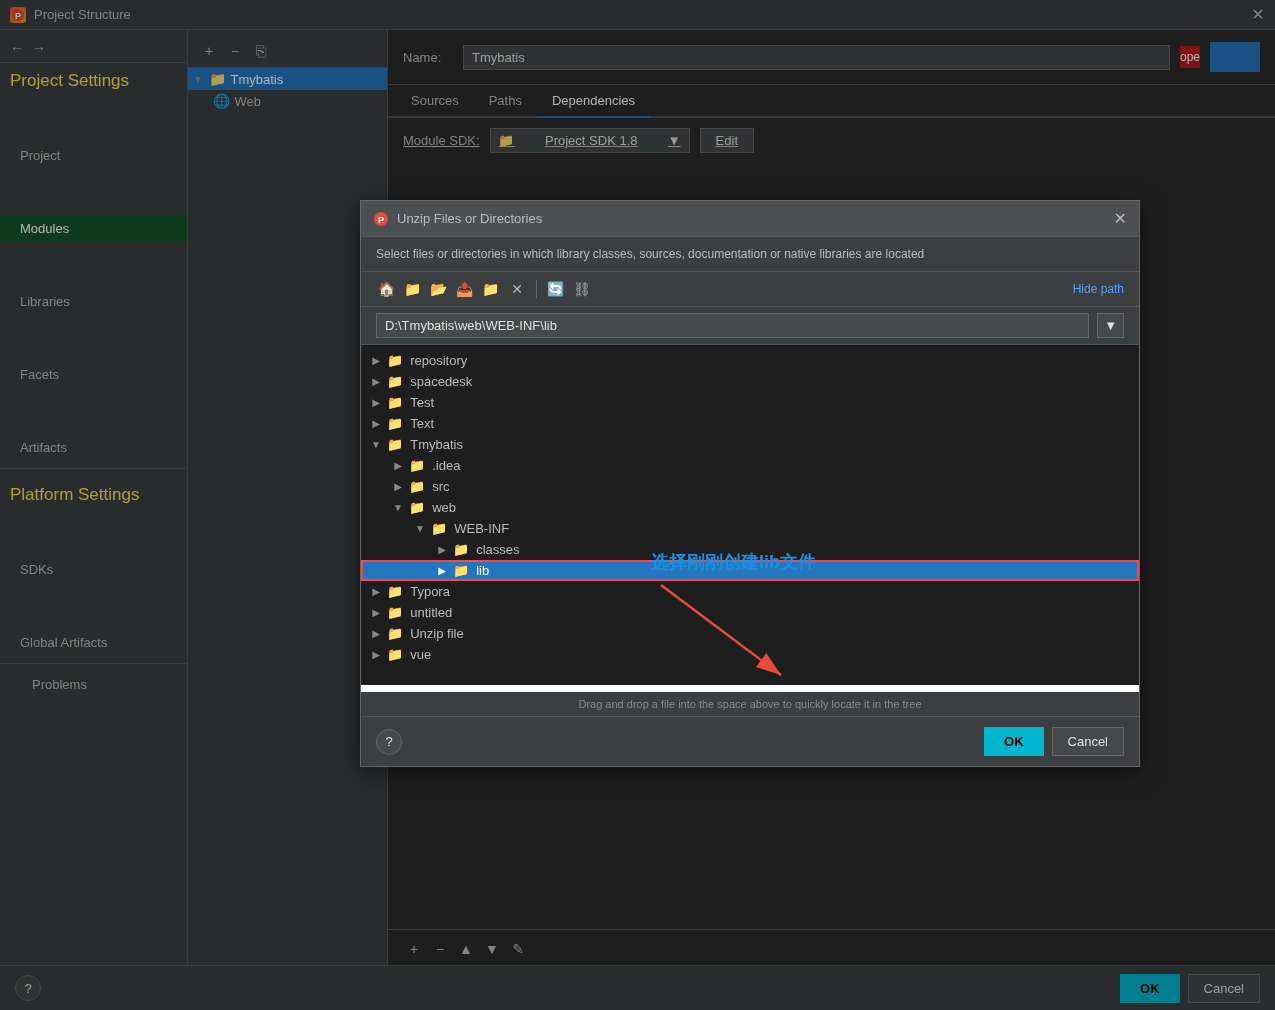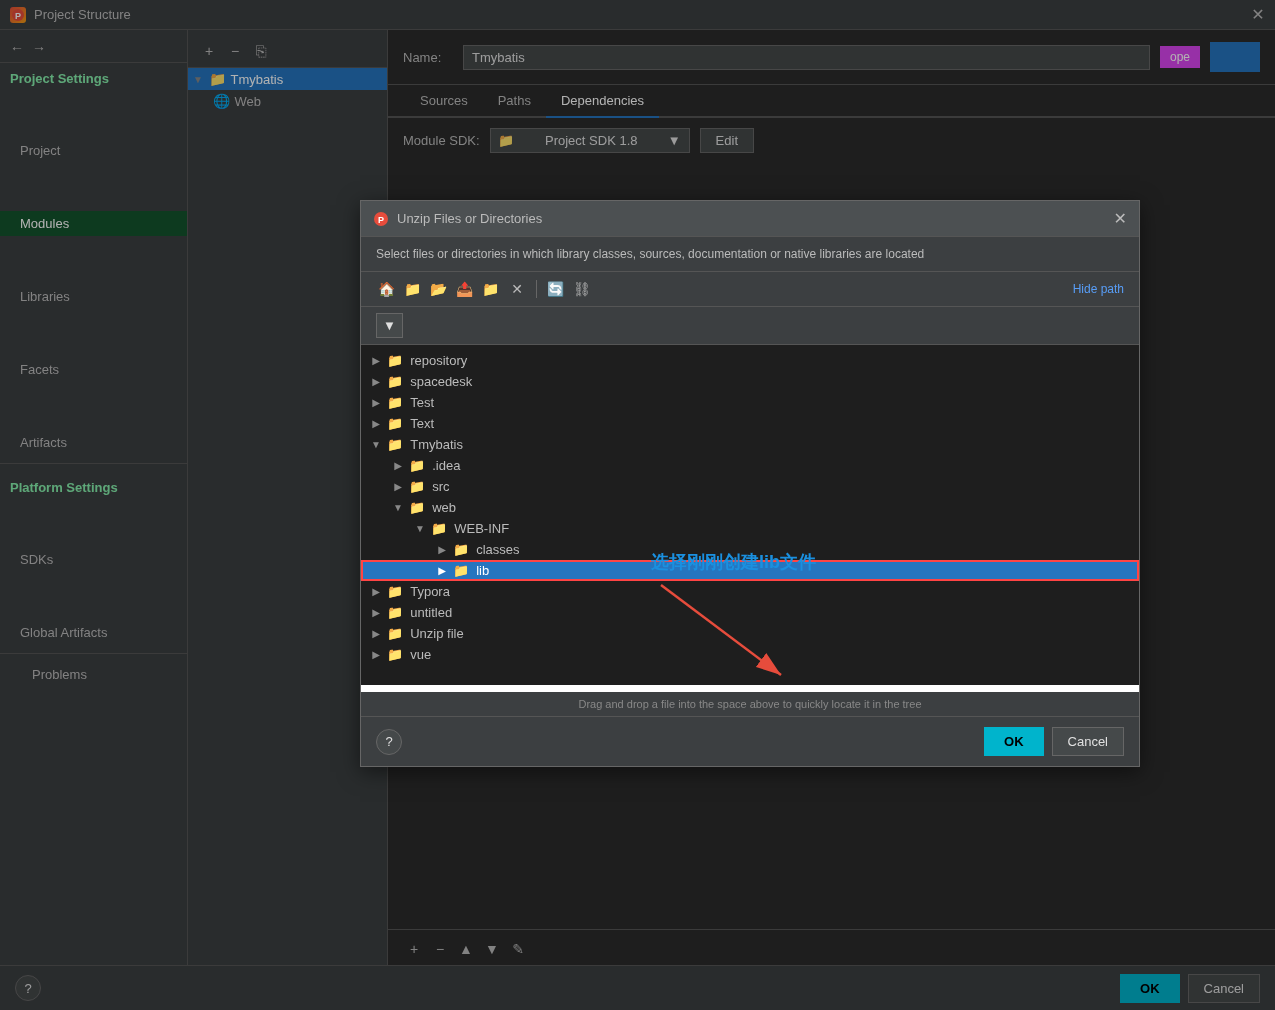--- a/index.html
+++ b/index.html
@@ -73,23 +73,23 @@
       gap: 8px;
       border-bottom: 1px solid #555;
     }
     .nav-arrow {
       color: #bbbbbb;
       font-size: 14px;
       cursor: pointer;
     }
     .sidebar-section-header {
       padding: 8px 10px 4px 10px;
-      font-size: 13px;
-      font-weight: bold;
-      color: #86efac;
+      font-size: 17px;
+      font-weight: normal;
+      color: #fde047;
     }
     .sidebar-item {
       padding: 5px 10px 5px 20px;
       cursor: pointer;
       color: #bbbbbb;
       font-size: 13px;
       margin-top: 48px;
     }
     .sidebar-item.active {
       background: #14532d;
@@ -169,21 +169,21 @@
       border: 1px solid #666;
       color: #e0e0e0;
       padding: 4px 8px;
       font-size: 13px;
       outline: none;
     }
 
     
     .tabs-bar {
       display: flex;
-      padding: 0 17px;
+      padding: 0 8px;
       border-bottom: 2px solid #555;
       background: #2b2b2b;
     }
     .tab {
       padding: 8px 15px;
       cursor: pointer;
       color: #bbbbbb;
       font-size: 13px;
       border-bottom: 2px solid transparent;
       margin-bottom: -2px;
@@ -192,20 +192,21 @@
       color: #ffffff;
       border-bottom: 2px solid #2675bf;
     }
 
     
     .sdk-area {
       padding: 10px 15px;
       display: flex;
       align-items: center;
       gap: 10px;
+      text-decoration: underline;
     }
     .sdk-label { color: #bbbbbb; }
     .sdk-select {
       background: #45494a;
       border: 1px solid #666;
       color: #e0e0e0;
       padding: 4px 8px;
       font-size: 13px;
       min-width: 200px;
       cursor: pointer;
@@ -533,21 +534,21 @@
           <span class="tree-label">Web</span>
         </div>
       </div>
 
       <div style="flex:1; display:flex; flex-direction:column;">
 
         <div class="name-area">
           <span class="name-label">Name:</span>
           <input class="name-input" type="text" value="Tmybatis" style="">
 
-          <div style="background:#d946ef; color:white; padding:4px 10px; font-size:12px; margin-left:auto;">ope</div>
+          <div style="background:#b91c1c; color:white; padding:4px 0; font-size:12px; margin-left:auto;">ope</div>
           <div style="background:#2675bf; width:50px; height:30px;"></div>
         </div>
 
         <div class="tabs-bar">
           <div class="tab">Sources</div>
           <div class="tab">Paths</div>
           <div class="tab active">Dependencies</div>
         </div>
 
         <div class="sdk-area">
@@ -617,20 +618,21 @@
     <div class="toolbar-btn">📤</div>
     <div class="toolbar-btn">📁</div>
     <div class="toolbar-btn">✕</div>
     <div class="dialog-toolbar-separator"></div>
     <div class="toolbar-btn">🔄</div>
     <div class="toolbar-btn">⛓</div>
     <span class="hide-path-btn">Hide path</span>
   </div>
 
   <div class="path-bar">
+    <input class="path-input" type="text" value="D:\Tmybatis\web\WEB-INF\lib" style="">
     <div class="path-dropdown-btn">▼</div>
   </div>
 
   <div class="file-tree">
 
     <div class="file-tree-item" style="padding-left:8px;">
       <span class="ft-arrow">▶</span>
       <span class="ft-icon">📁</span>
       <span>repository</span>
     </div>

